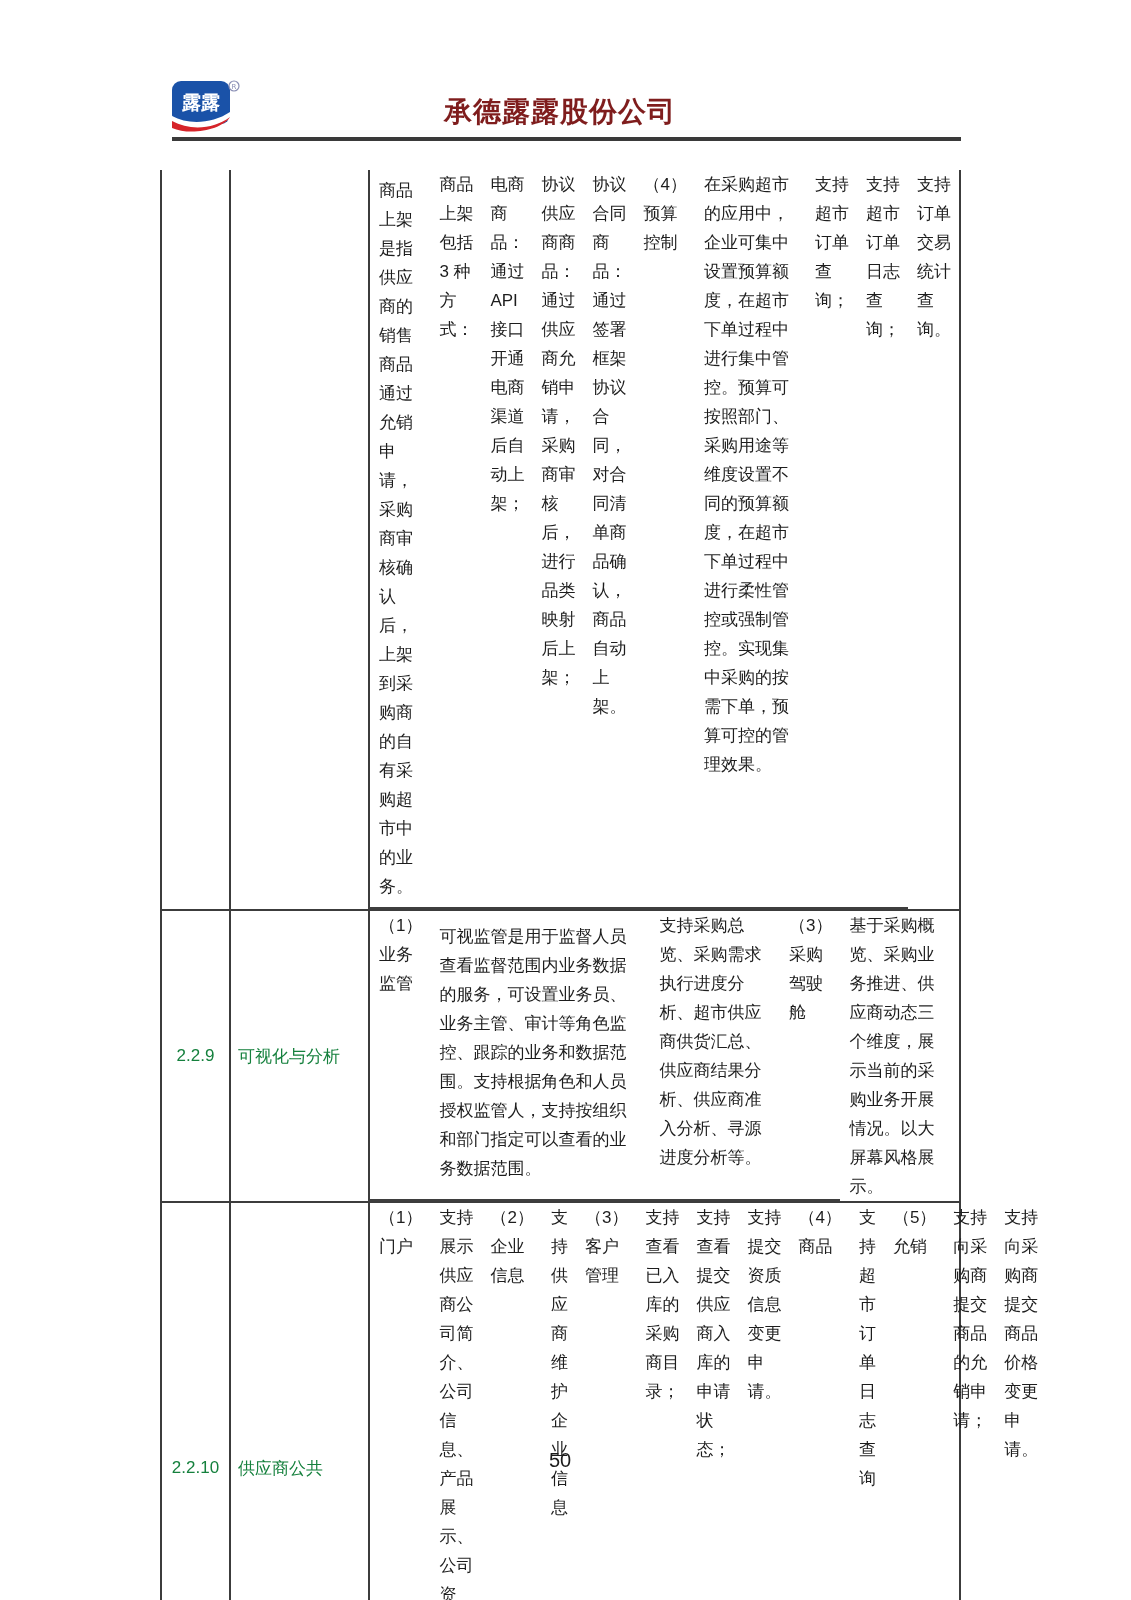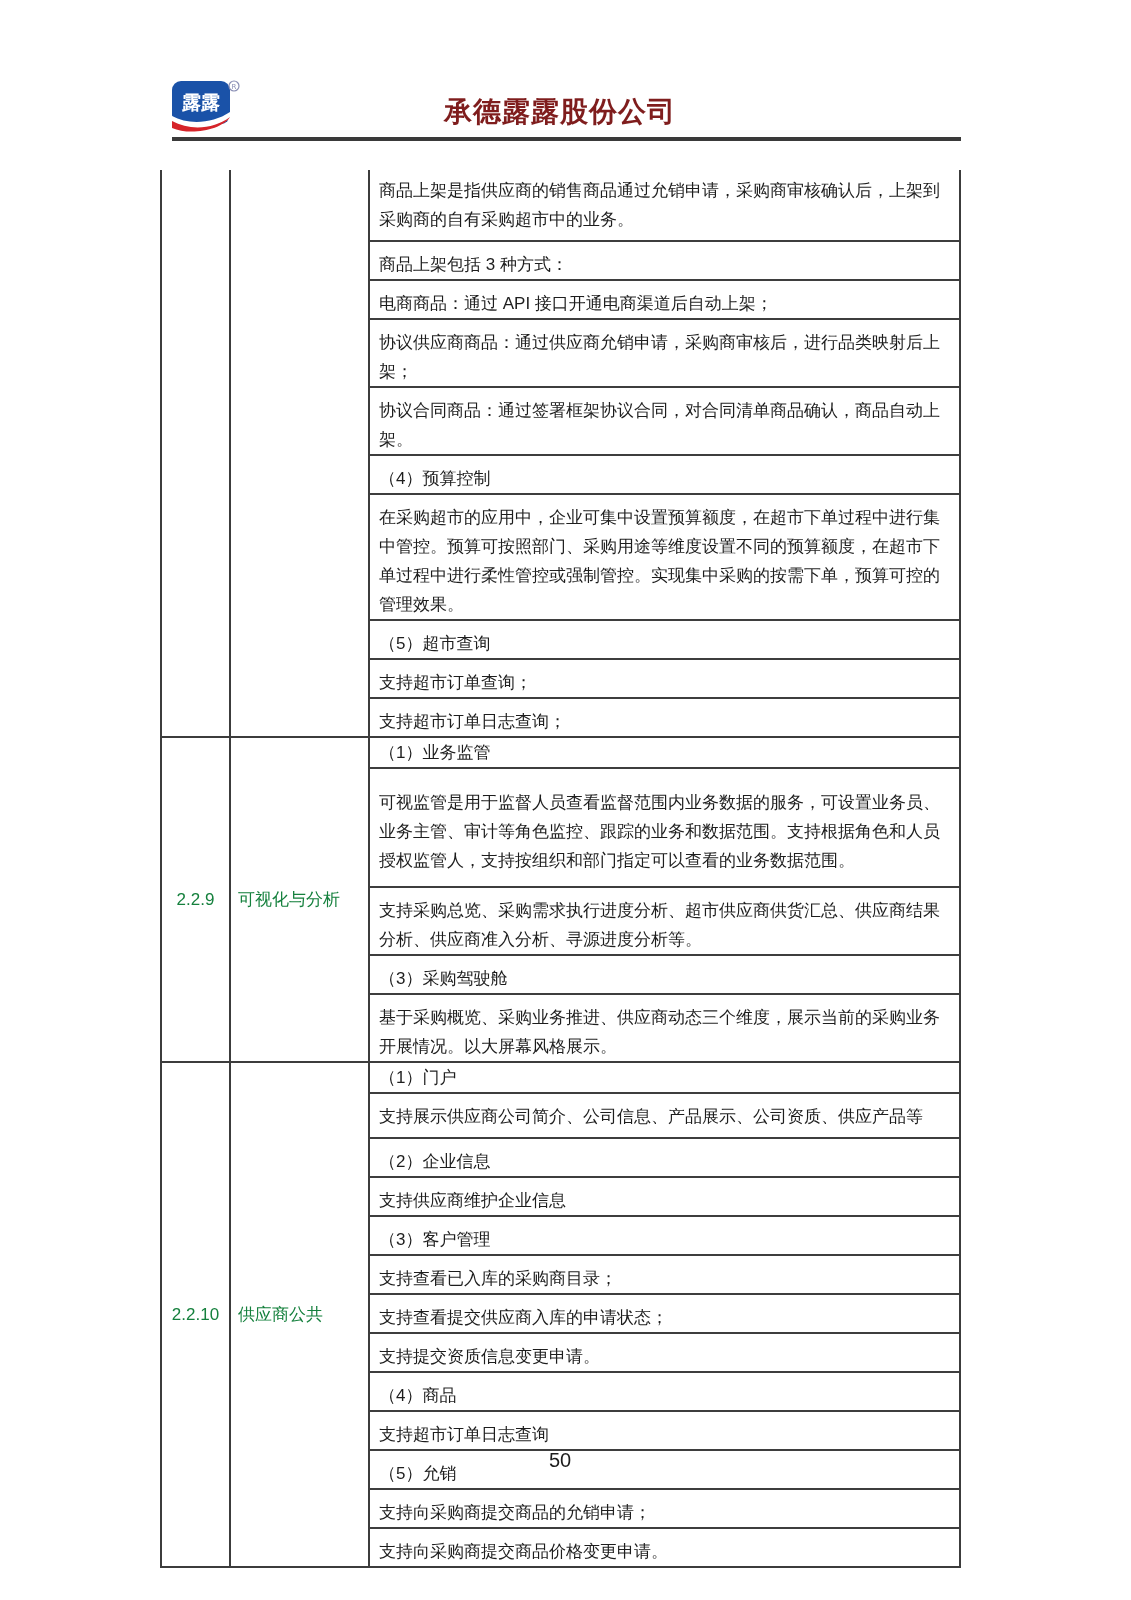--- a/index.html
+++ b/index.html
@@ -24,21 +24,21 @@
   .sec + .sec{border-top:2px solid #3c3c3c;}
   .cell{box-sizing:border-box;font-size:17px;color:#15803d;}
   .cell.num{
     width:69px;flex:0 0 69px;border-right:2px solid #3c3c3c;
     display:flex;align-items:center;justify-content:center;
   }
   .cell.name{
     width:139px;flex:0 0 139px;border-right:2px solid #3c3c3c;
     display:flex;align-items:center;padding-left:7px;
   }
-  .rows{flex:1 1 auto;display:flex;flex-direction:column;min-width:0;gap:8px;}
+  .rows{flex:1 1 auto;display:flex;flex-direction:row;min-width:0;}
   .crow{
     border-bottom:2px solid #3e3e3e;font-size:17px;line-height:29px;
     padding:0 8px 0 9px;min-height:29px;letter-spacing:0;
   }
   .crow:last-child{border-bottom:none;}
   
   .sec0 .crow:nth-child(1){padding-top:6px;padding-bottom:6px;}
   .sec1 .crow:nth-child(2){padding-top:11px;padding-bottom:11px;}
   .sec1 .crow:nth-child(6){padding-bottom:4px;text-align:right;}
   .sec2 .crow:nth-child(2){padding-top:0;padding-bottom:6px;}
@@ -72,23 +72,23 @@
       <div class="cell num"></div>
       <div class="cell name"></div>
       <div class="rows">
         <div class="crow">商品上架是指供应商的销售商品通过允销申请，采购商审核确认后，上架到采购商的自有采购超市中的业务。</div>
         <div class="crow">商品上架包括 3 种方式：</div>
         <div class="crow">电商商品：通过 API 接口开通电商渠道后自动上架；</div>
         <div class="crow">协议供应商商品：通过供应商允销申请，采购商审核后，进行品类映射后上架；</div>
         <div class="crow">协议合同商品：通过签署框架协议合同，对合同清单商品确认，商品自动上架。</div>
         <div class="crow">（4）预算控制</div>
         <div class="crow">在采购超市的应用中，企业可集中设置预算额度，在超市下单过程中进行集中管控。预算可按照部门、采购用途等维度设置不同的预算额度，在超市下单过程中进行柔性管控或强制管控。实现集中采购的按需下单，预算可控的管理效果。</div>
-        <div class="crow">（5）超市查询</div>
         <div class="crow">支持超市订单查询；</div>
         <div class="crow">支持超市订单日志查询；</div>
+        <div class="crow">支持订单交易统计查询。</div>
       </div>
     </section>
 
     <section class="sec sec1">
       <div class="cell num">2.2.9</div>
       <div class="cell name">可视化与分析</div>
       <div class="rows">
         <div class="crow">（1）业务监管</div>
         <div class="crow">可视监管是用于监督人员查看监督范围内业务数据的服务，可设置业务员、业务主管、审计等角色监控、跟踪的业务和数据范围。支持根据角色和人员授权监管人，支持按组织和部门指定可以查看的业务数据范围。</div>
         <div class="crow">支持采购总览、采购需求执行进度分析、超市供应商供货汇总、供应商结果分析、供应商准入分析、寻源进度分析等。</div>

